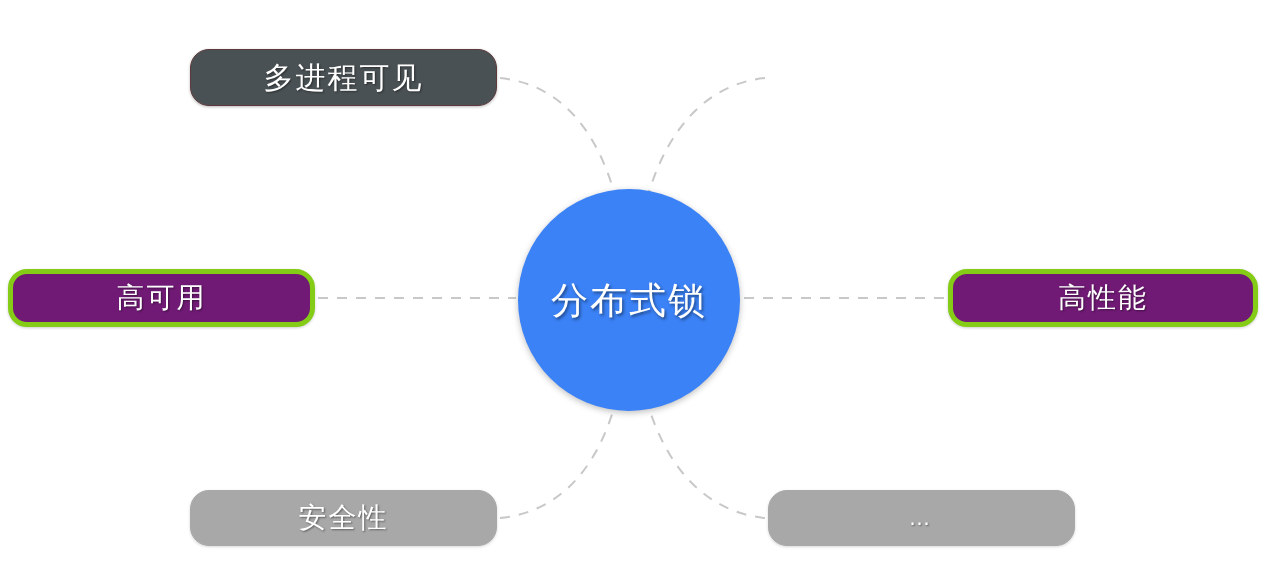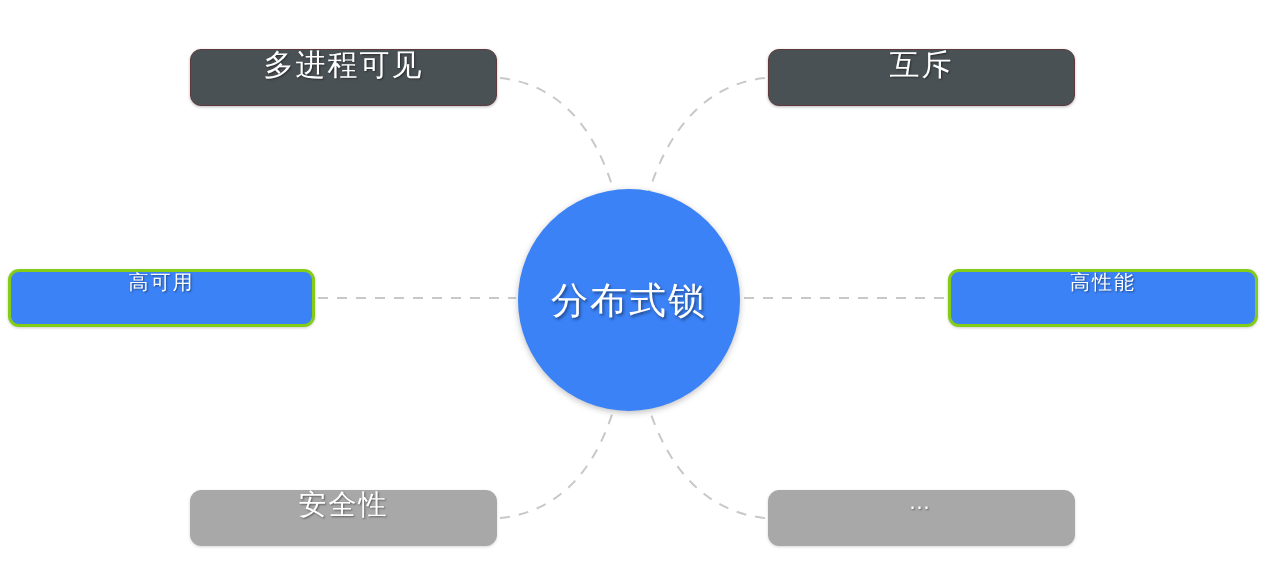--- a/index.html
+++ b/index.html
@@ -21,46 +21,47 @@
     position: absolute;
     left: 0;
     top: 0;
     width: 1270px;
     height: 569px;
     pointer-events: none;
   }
   .node {
     position: absolute;
     box-sizing: border-box;
-    border-radius: 11px;
+    border-radius: 19px;
     display: flex;
+    align-items: center;
     justify-content: center;
     color: #ffffff;
     letter-spacing: 2px;
     text-shadow: 1px 1px 2px rgba(0,0,0,0.45);
     user-select: none;
   }
   .node-label {
     display: block;
     line-height: 1;
     white-space: nowrap;
   }
   
   .tier-dark {
     background: #4a5154;
     border: 1.5px solid #5e3a3c;
     box-shadow: 0 1px 3px rgba(0,0,0,0.28);
     font-size: 30px;
   }
   
   .tier-mid {
-    background: #3b82f6;
-    border: 3px solid #84cc16;
+    background: #701a75;
+    border: 5px solid #84cc16;
     box-shadow: 0 1px 3px rgba(0,0,0,0.20);
-    font-size: 20px;
+    font-size: 28px;
   }
   
   .tier-light {
     background: #a8a8a8;
     border: 1px solid #a8a8a8;
     box-shadow: 0 1px 3px rgba(0,0,0,0.16);
     font-size: 28px;
   }
   .node.ellipsis .node-label {
     font-size: 22px;
@@ -101,23 +102,20 @@
   </svg>
 
   <div id="hub" style="width: 222px; height: 222px; left: 518px; top: 189px; background: #3b82f6;">
     <span class="hub-label">分布式锁</span>
   </div>
 
   <div class="node tier-dark" style="left: 190px; top: 49px; width: 307px; height: 57px;">
     <span class="node-label">多进程可见</span>
   </div>
 
-  <div class="node tier-dark" style="left: 768px; top: 49px; width: 307px; height: 57px;">
-    <span class="node-label">互斥</span>
-  </div>
 
   <div class="node tier-mid" style="left: 8px; top: 269px; width: 307px; height: 58px;">
     <span class="node-label">高可用</span>
   </div>
 
   <div class="node tier-light" style="left: 190px; top: 490px; width: 307px; height: 56px;">
     <span class="node-label">安全性</span>
   </div>
 
   <div class="node tier-mid" style="left: 948px; top: 269px; width: 310px; height: 58px;">

